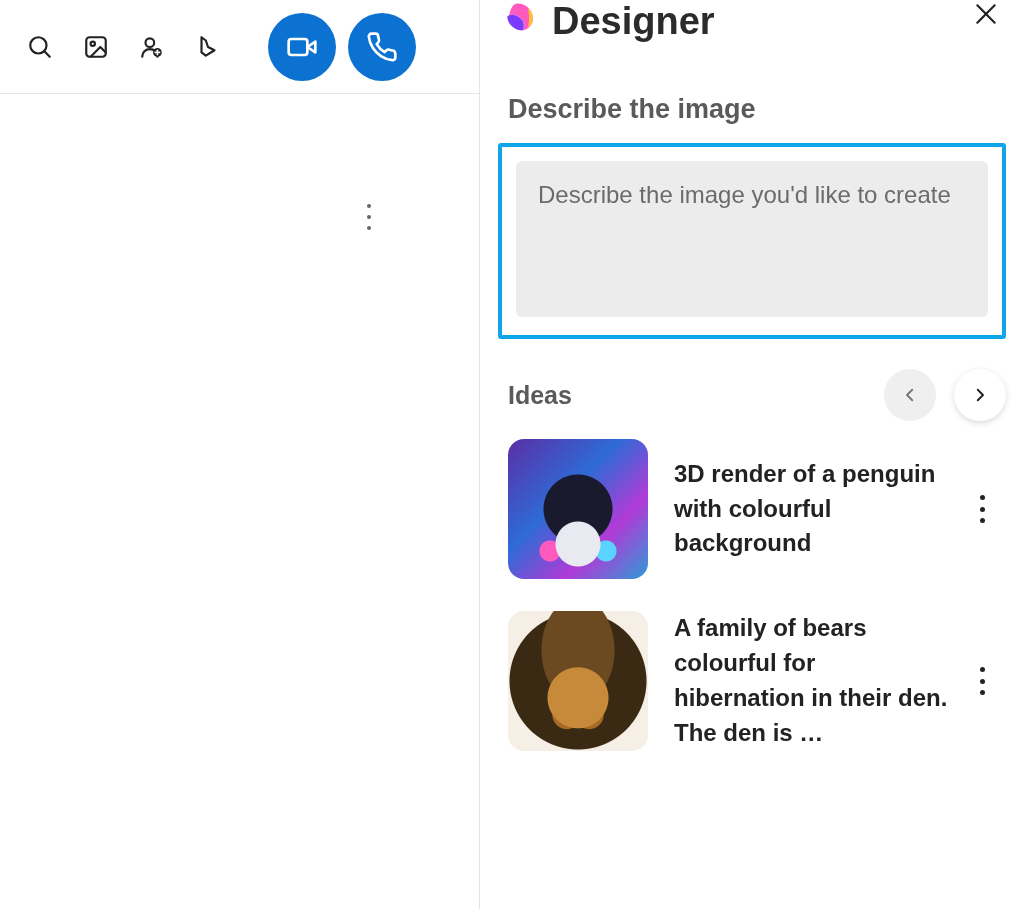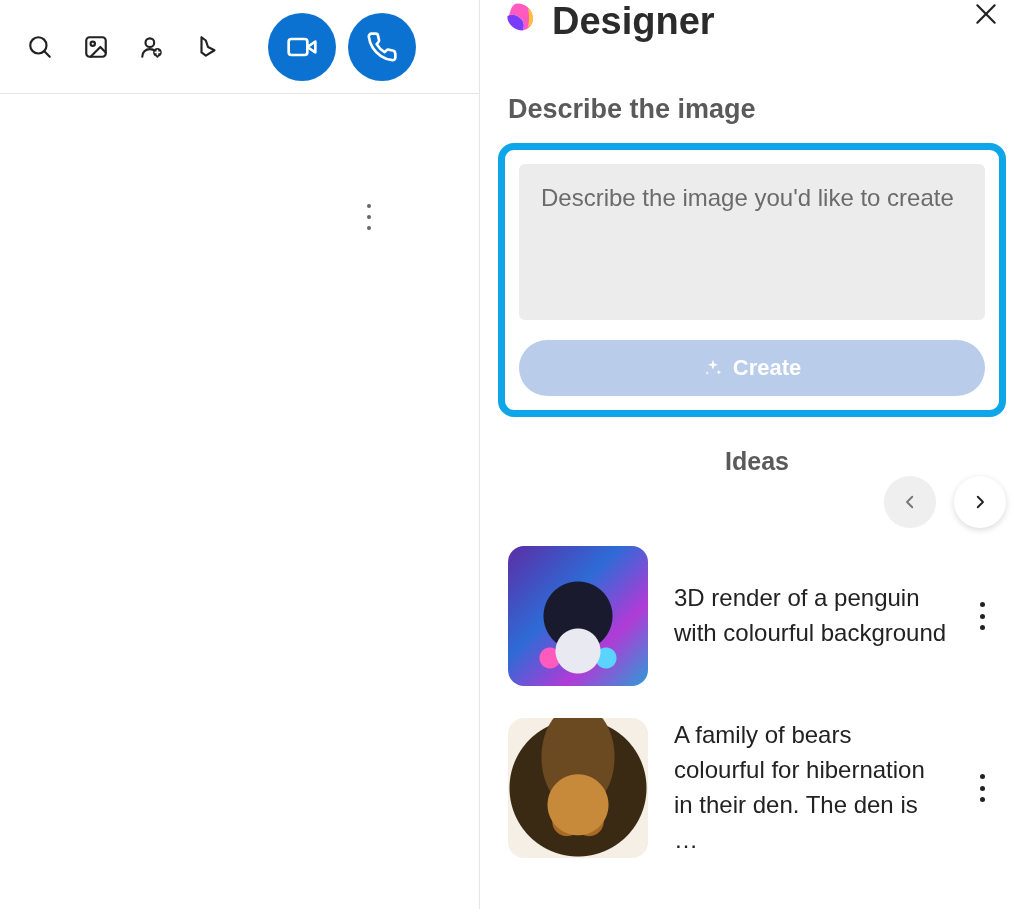--- a/index.html
+++ b/index.html
@@ -15,33 +15,33 @@
   .spacer { width:14px; }
   .left-body { position:relative; height:calc(100% - 94px); }
   .more-dots { position:absolute; top:110px; left:362px; width:14px; height:26px; display:flex; flex-direction:column; justify-content:space-between; align-items:center; cursor:pointer; }
   .more-dots span { width:4px; height:4px; background:#666; border-radius:50%; }
   .right-header { height:94px; display:flex; align-items:flex-start; padding:0 6px; }
   .logo { width:34px; height:34px; margin-right:14px; }
   .designer-title { font-size:38px; font-weight:700; color:#2b2b2b; }
   .close-btn { margin-left:auto; cursor:pointer; width:28px; height:28px; display:flex; align-items:center; justify-content:center; }
   .close-btn svg { width:26px; height:26px; stroke:#222; }
   .section-label { font-size:27px; font-weight:600; color:#5a5a5a; margin:0 0 18px 0; padding-left:10px; }
-  .prompt-card { border:7px solid #0ea5e9; border-radius:16px; padding:14px; margin:16px 0 30px 0; }
+  .prompt-card { border:4px solid #0ea5e9; border-radius:3px; padding:14px; margin:16px 0 30px 0; }
   .prompt-input { width:100%; height:156px; background:#ececec; border:none; border-radius:6px; padding:20px 22px; font-size:24px; color:#222; font-family:inherit; resize:none; outline:none; }
   .prompt-input::placeholder { color:#6b6b6b; }
   .create-btn { width:100%; height:56px; margin-top:16px; border:none; border-radius:28px; background:#b9cce9; color:#fff; font-size:22px; font-weight:600; display:flex; align-items:center; justify-content:center; gap:10px; cursor:pointer; }
   .create-btn svg { width:20px; height:20px; fill:#fff; }
-  .ideas-header { display:flex; align-items:center; margin:14px 0 18px 0; padding-left:10px;flex-direction:column; }
+  .ideas-header { display:flex; align-items:center; margin:14px 0 18px 0; padding-left:10px; }
   .ideas-title { font-size:25px; font-weight:700; color:#5a5a5a; }
   .nav-btns { margin-left:auto; display:flex; gap:18px; }
   .nav-btn { width:52px; height:52px; border-radius:50%; background:#efefef; display:flex; align-items:center; justify-content:center; cursor:pointer; }
   .nav-btn.active { background:#fff; box-shadow:0 2px 6px rgba(0,0,0,0.15); }
   .nav-btn svg { width:18px; height:18px; stroke:#777; }
   .nav-btn.active svg { stroke:#222; }
-  .idea-row { display:flex; align-items:center; gap:26px; padding:0 10px; margin-bottom:32px; cursor:pointer; }
+  .idea-row { display:flex; align-items:center; gap:26px; padding:0 10px; margin-bottom:32px; cursor:pointer;font-weight:bold; }
   .idea-thumb { width:140px; height:140px; border-radius:16px; flex-shrink:0; }
   .idea-text { flex:1; font-size:24px; line-height:1.45; color:#222; }
   .idea-more { width:16px; height:28px; display:flex; flex-direction:column; justify-content:space-between; align-items:center; cursor:pointer; flex-shrink:0; margin-right:6px; }
   .idea-more span { width:5px; height:5px; background:#222; border-radius:50%; }
   
   .thumb-penguin {
     background:
       radial-gradient(circle at 50% 75%, #e9e9f2 0 22px, transparent 23px),
       radial-gradient(circle at 50% 50%, #1a1a2e 0 34px, transparent 35px),
       radial-gradient(circle at 30% 80%, #ff5bbf 0 10px, transparent 11px),
@@ -126,26 +126,20 @@
             <line x1="4" y1="4" x2="20" y2="20"></line>
             <line x1="20" y1="4" x2="4" y2="20"></line>
           </svg>
       </div>
     </div>
 
     <div class="section-label">Describe the image</div>
 
     <div class="prompt-card">
       <textarea class="prompt-input" placeholder="Describe the image you'd like to create" style=""></textarea>
-      <button class="create-btn">
-        <svg viewBox="0 0 24 24">
-            <path d="M12 2l1.5 4.5L18 8l-4.5 1.5L12 14l-1.5-4.5L6 8l4.5-1.5zM19 14l.8 2.2L22 17l-2.2.8L19 20l-.8-2.2L16 17l2.2-.8zM5 16l.6 1.4L7 18l-1.4.6L5 20l-.6-1.4L3 18l1.4-.6z"></path>
-          </svg>
-        <span>Create</span>
-      </button>
     </div>
 
     <div class="ideas-header">
       <div class="ideas-title">Ideas</div>
       <div class="nav-btns">
         <div class="nav-btn">
           <svg viewBox="0 0 24 24" fill="none" stroke-width="2.5" stroke-linecap="round" stroke-linejoin="round">
               <polyline points="15 5 8 12 15 19"></polyline>
             </svg>
         </div>

